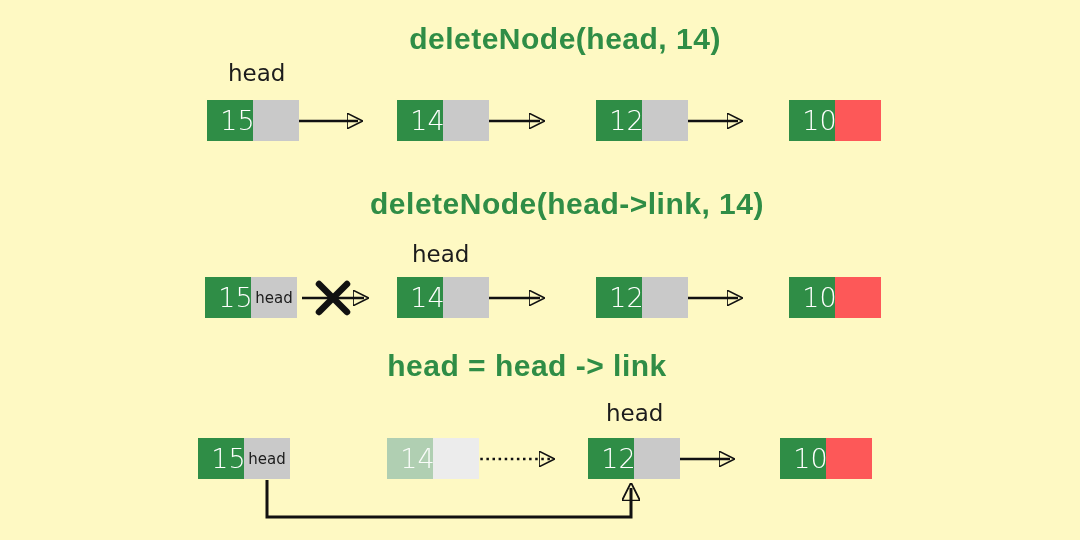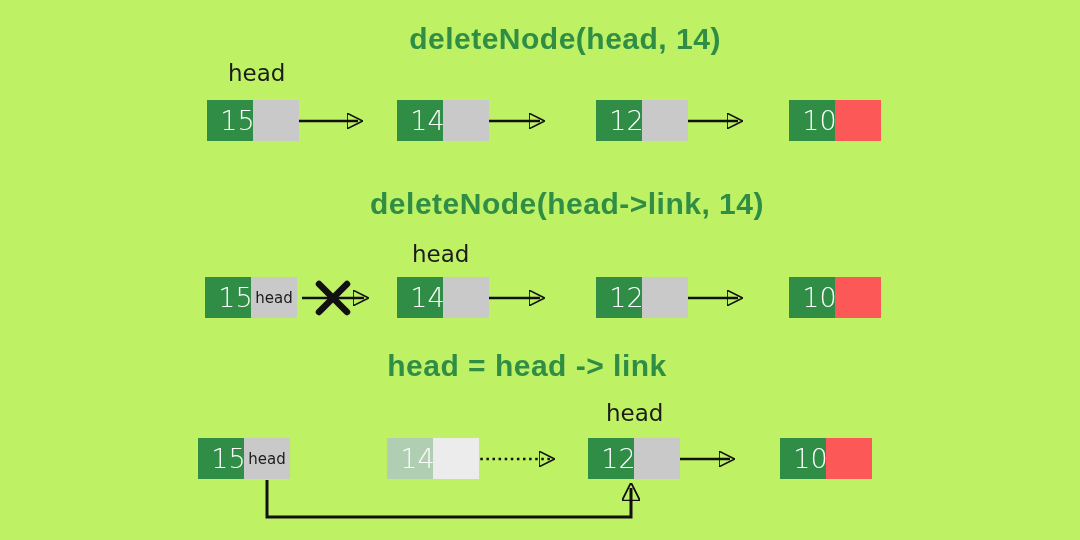--- a/index.html
+++ b/index.html
@@ -1,21 +1,21 @@
 <!DOCTYPE html>
 <html style="--green: #2f8d46; --gray: #c9c9c9; --red: #fd5858; --cross: #e03a4e; --faded_green: #b0cfb2; --faded_gray: #ececec; --arrow: #111111; --text_dark: #1c1c1c;"><head>
 <meta charset="utf-8">
 <style>
   :root{
     --green:#2f8d46; --gray:#c9c9c9; --red:#fd5858; --cross:#e03a4e;
     --faded_green:#b0cfb2; --faded_gray:#ececec; --arrow:#111111; --text_dark:#1c1c1c;
   }
   html,body{margin:0;padding:0;background:#ffffff;}
   .canvas{
-    position:relative; width:1080px; height:540px; background:#bef264;
+    position:relative; width:1080px; height:540px; background:#fef9c3;
     font-family:"Liberation Sans", sans-serif; overflow:hidden;
   }
   .overlay{position:absolute; left:0; top:0; width:1080px; height:540px; pointer-events:none;}
   .overlay line, .overlay path{stroke:var(--arrow); fill:none;}
   .mk{fill:var(--arrow); stroke:none;}
   .solid-arrow{stroke-width:2.6;}
   .dotted-arrow{stroke-width:2.6; stroke-dasharray:2.5 3.6;}
   .bypass{stroke-width:3;}
   .cross-line{stroke:var(--cross); stroke-width:6.5; stroke-linecap:round;}
 

